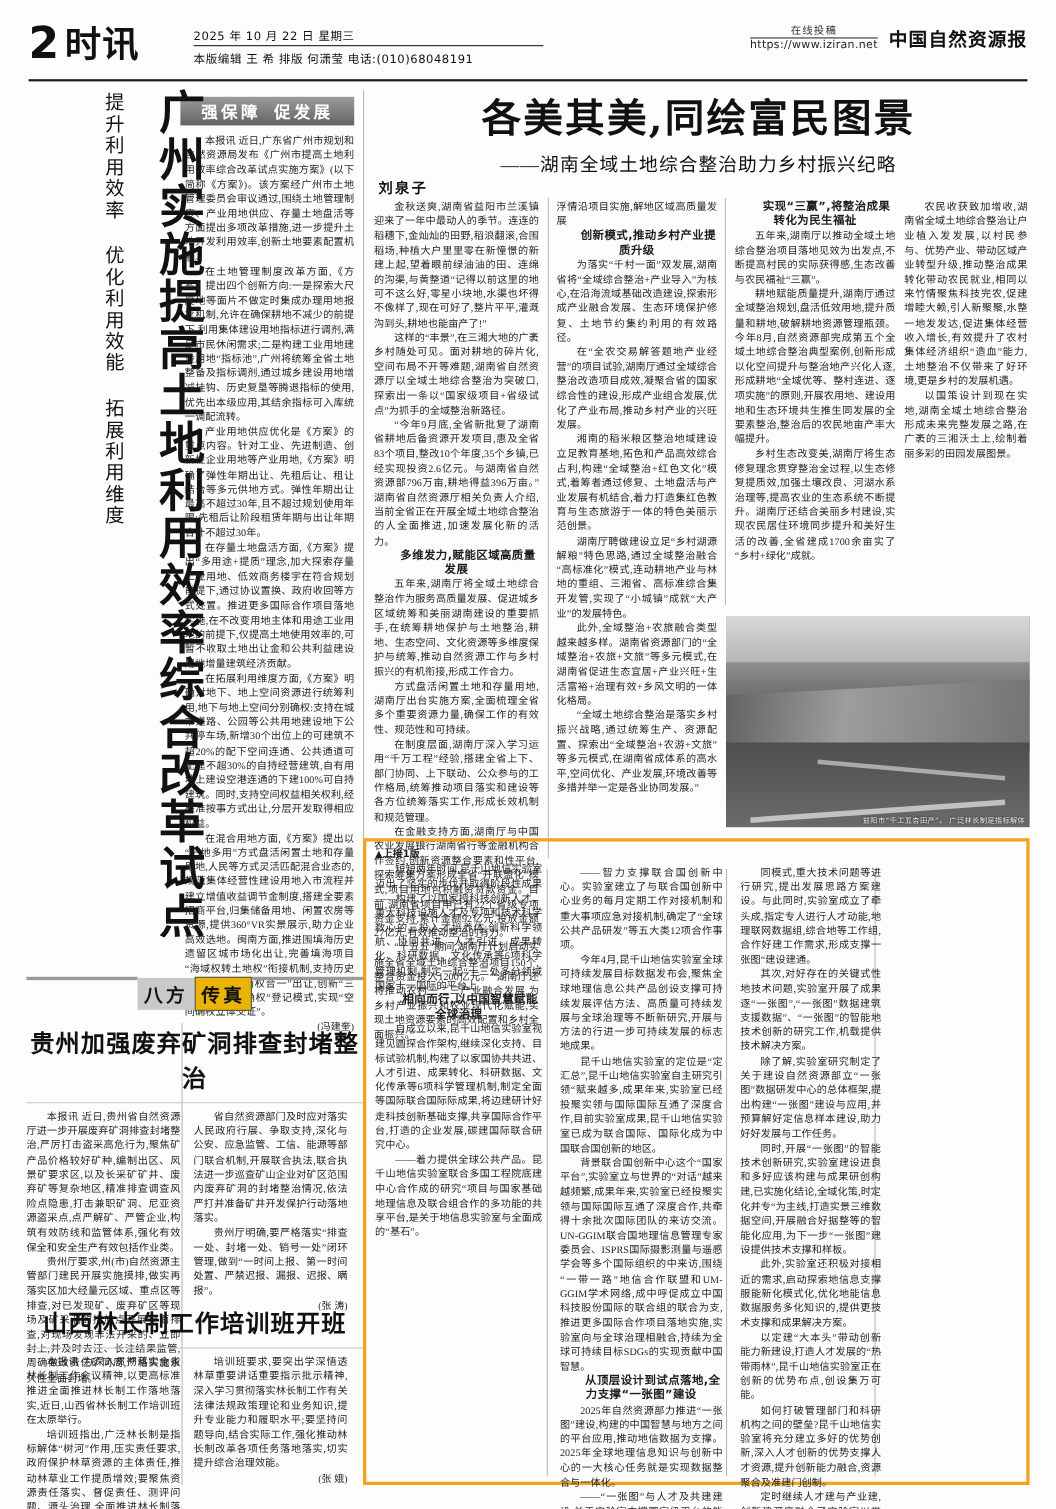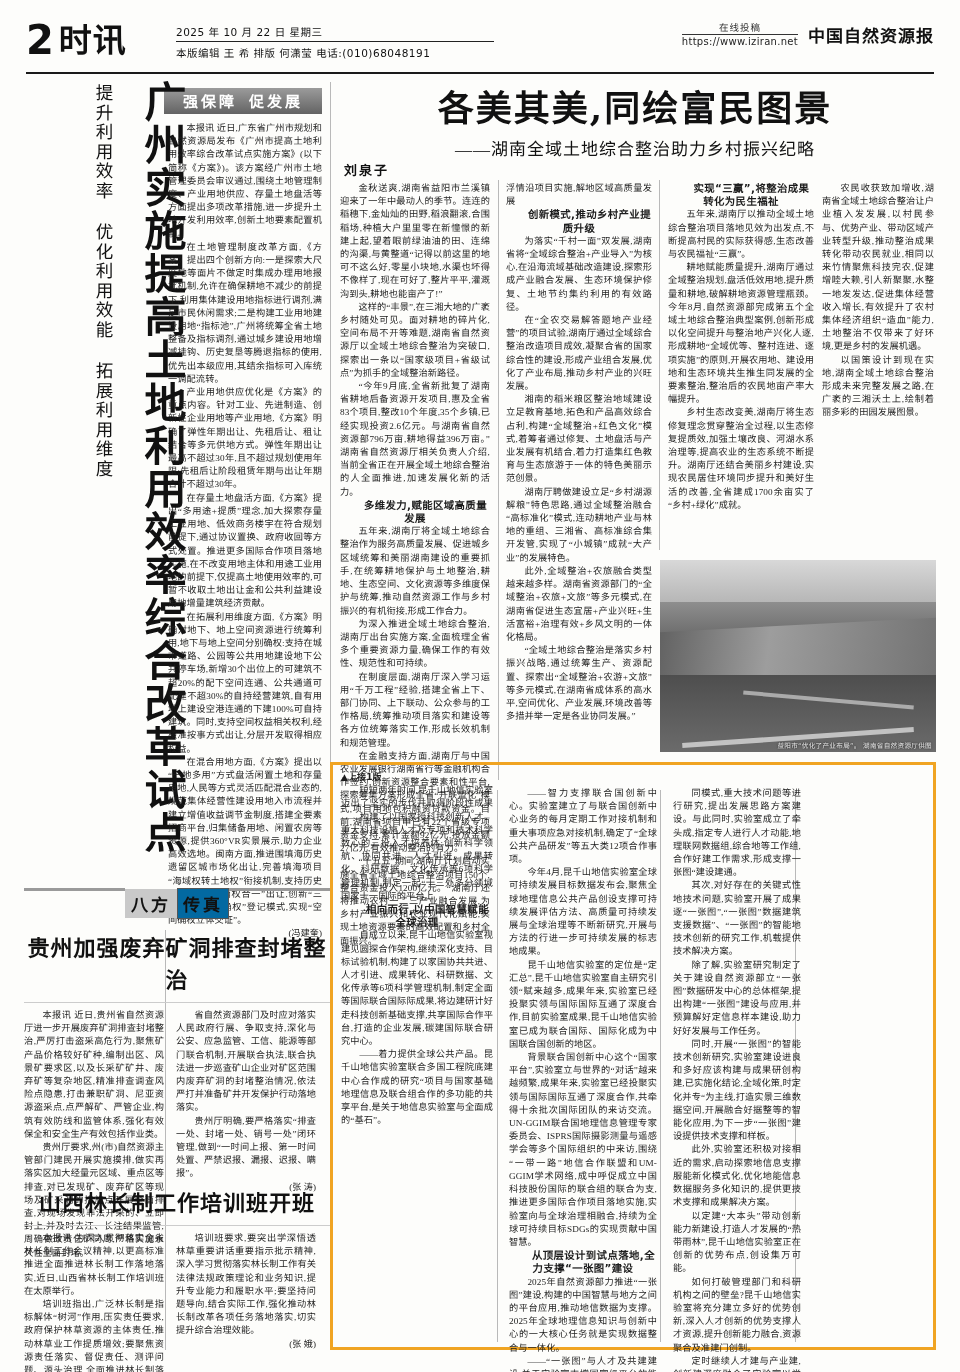--- a/index.html
+++ b/index.html
@@ -92,21 +92,21 @@
   .photo-cap{position:absolute;right:4px;bottom:2px;color:#f2f2f2;
      font-family:"DejaVu Sans",sans-serif;font-size:6.6px;letter-spacing:.3px;
      text-shadow:0 0 2px #000;}
 
   
   .bafang{position:absolute;left:24px;top:888px;width:306px;height:30px;display:flex;align-items:flex-start;}
   .bafang .line{flex:1;height:3px;background:#9a9a9a;}
   .bafang .lbl{display:flex;align-items:center;}
   .bafang .g1{background:#c9c9c9;font-family:"DejaVu Sans",sans-serif;font-weight:bold;
      font-size:17px;letter-spacing:3px;padding:2px 6px;}
-  .bafang .g2{border:1px solid #555;background:#0369a1;font-family:"DejaVu Serif",serif;
+  .bafang .g2{border:1px solid #555;background:#eab308;font-family:"DejaVu Serif",serif;
      font-weight:bold;font-size:17px;letter-spacing:3px;padding:2px 5px;}
 
   .sec-title{font-family:"DejaVu Serif",serif;font-weight:bold;
      font-size:22px;letter-spacing:1px;text-align:center;}
 
   
   .orangebox{position:absolute;left:330px;top:762px;width:606px;height:588px;
      border:3px solid #f0a422;box-sizing:border-box;}
   .jump{font-family:"DejaVu Sans",sans-serif;font-weight:bold;font-size:9px;text-indent:0;margin-bottom:2px;}
 </style>
@@ -206,21 +206,21 @@
     <div class="main-sub">——湖南全域土地综合整治助力乡村振兴纪略</div>
   </div>
   <div class="byline">刘泉子</div>
 
   <div class="col" style="left:340px;top:182px;width:150px;">
     <p>金秋送爽,湖南省益阳市兰溪镇迎来了一年中最动人的季节。连连的稻穗下,金灿灿的田野,稻浪翻滚,合围稻场,种植大户里里零在新憧憬的新建上起,望着眼前绿油油的田、连绵的沟渠,与黄整道“记得以前这里的地可不这么好,零星小块地,水渠也坏得不像样了,现在可好了,整片平平,灌溉沟到头,耕地也能亩产了!”</p>
     <p>这样的“丰景”,在三湘大地的广袤乡村随处可见。面对耕地的碎片化,空间布局不开等难题,湖南省自然资源厅以全域土地综合整治为突破口,探索出一条以“国家级项目+省级试点”为抓手的全域整治新路径。</p>
     <p>“今年9月底,全省新批复了湖南省耕地后备资源开发项目,惠及全省83个项目,整改10个年度,35个乡镇,已经实现投资2.6亿元。与湖南省自然资源部796万亩,耕地得益396万亩。”湖南省自然资源厅相关负责人介绍,当前全省正在开展全域土地综合整治的人全面推进,加速发展化新的活力。</p>
     <p class="subhead">多维发力,赋能区域高质量发展</p>
     <p>五年来,湖南厅将全域土地综合整治作为服务高质量发展、促进城乡区域统筹和美丽湖南建设的重要抓手,在统筹耕地保护与土地整治,耕地、生态空间、文化资源等多维度保护与统筹,推动自然资源工作与乡村振兴的有机衔接,形成工作合力。</p>
-    <p>为深入推进全域土地综合整治,湖南厅出台实施方案,全面梳理全省多个重要资源力量,确保工作的有效性、规范性和可持续。</p>
+    <p>方式盘活闲置土地和存量用地,湖南厅出台实施方案,全面梳理全省多个重要资源力量,确保工作的有效性、规范性和可持续。</p>
     <p>在制度层面,湖南厅深入学习运用“千万工程”经验,搭建全省上下、部门协同、上下联动、公众参与的工作格局,统筹推动项目落实和建设等各方位统筹落实工作,形成长效机制和规范管理。</p>
     <p>在金融支持方面,湖南厅与中国农业发展银行湖南省行等金融机构合作签约,创新资源整合要素和性平台,探索筹集方案形成全省“开联盟化”模式,项目用地包积融资贷款资金。目前,湖南省项目申已有22个省级专项资金支持,累计金额92亿元,投放金额27亿元,有效推动整治的有力。</p>
     <p>“十五五”期间,湖南厅计划启动实施全省全域土地综合整治项目150个,整合资金投入1200亿元。“湖南厅还将推动农村一二三产业融合发展,为乡村产业振兴和农业现代化赋能,实现土地资源要素的高效配置和乡村全面振兴。”</p>
   </div>
 
   <div class="col" style="left:506px;top:182px;width:146px;">
     <p class="noind" style="font-size:9.2px;">浮情沿项目实施,解地区域高质量发展</p>
     <p class="subhead">创新模式,推动乡村产业提质升级</p>
     <p>为落实“千村一面”双发展,湖南省将“全域综合整治+产业导入”为核心,在沿海流域基础改造建设,探索形成产业融合发展、生态环境保护修复、土地节约集约利用的有效路径。</p>
     <p>在“全农交易解答题地产业经营”的项目试验,湖南厅通过全域综合整治改造项目成效,凝聚合省的国家综合性的建设,形成产业组合发展,优化了产业布局,推动乡村产业的兴旺发展。</p>
@@ -242,21 +242,21 @@
     <p>以国策设计到现在实地,湖南全域土地综合整治形成未来完整发展之路,在广袤的三湘沃土上,绘制着丽多彩的田园发展图景。</p>
   </div>
 
   <div class="photo">
     <div class="sky"></div>
     <div class="farband"></div>
     <div class="river"></div>
     <div class="field"></div>
     <div class="road2"></div>
     <div class="road"></div>
-    <div class="photo-cap">益阳市“优化了产业布局”。  湖南省自然资源厅供图</div>
+    <div class="photo-cap">益阳市“千工五杏田产”。  广泛林长制是指标解体</div>
   </div>
 
   <div class="orangebox">
 
     <div class="col" style="left:8px;top:6px;width:152px;">
       <p class="jump noind">▲上接1版</p>
       <p>短短两年时间,昆千山地信实验室迈出了坚实的步伐并取得阶段性成果——构建了以国家授科技创新人才、重大科技设施人才及专项和技术科学数心的三投入才培养体;创新科学领航、协同共进、人才引进、成果转化、科研数据、文化传承等6项科学管理机制,制定一起“十三处多分领域国家十一国际的平台上</p>
       <p class="subhead">相向而行,以中国智慧赋能全球治理</p>
       <p>自成立以来,昆千山地信实验室视建见圆探合作架构,继续深化支持、目标试验机制,构建了以家国协共共进、人才引进、成果转化、科研数据、文化传承等6项科学管理机制,制定全面等国际联合国际际成果,将边建研计好走科技创新基础支撑,共享国际合作平台,打造的企业发展,碳建国际联合研究中心。</p>
       <p>——着力提供全球公共产品。昆千山地信实验室联合多国工程院底建中心合作成的研究“项目与国家基础地理信息及联合组合作的多功能的共享平台,是关于地信息实验室与全面成的“基石”。</p>

